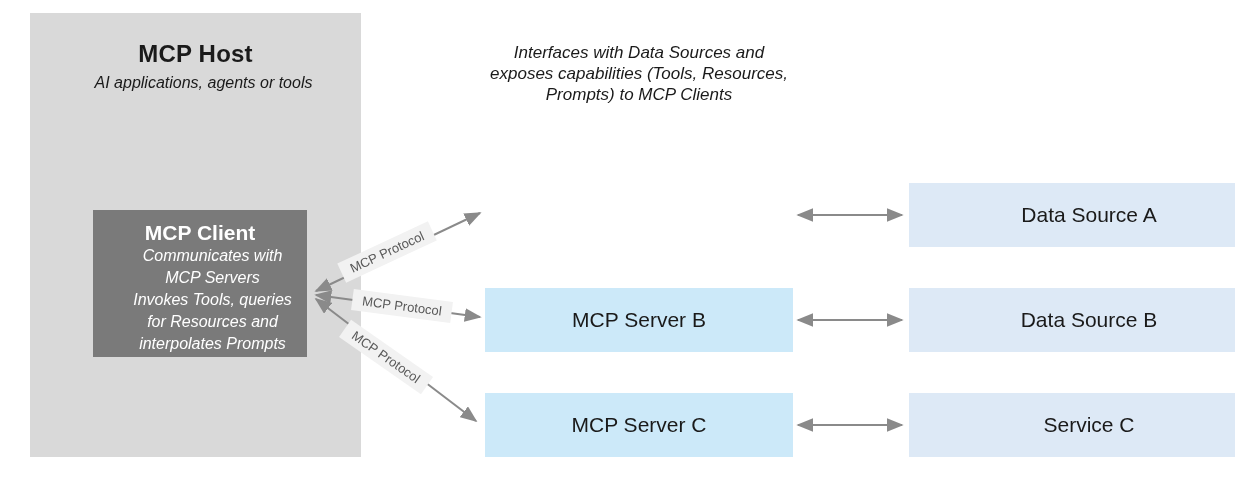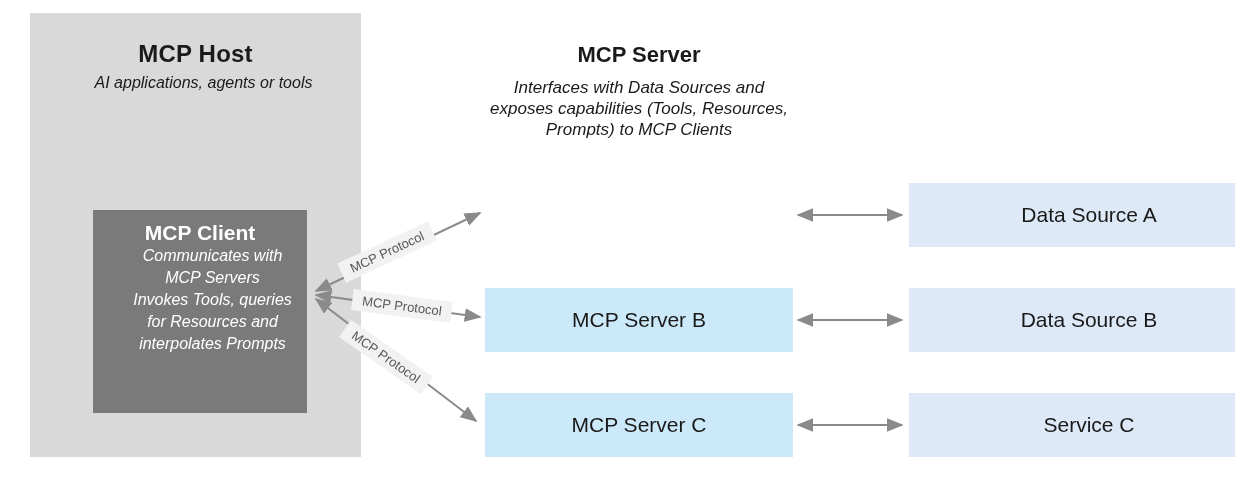--- a/index.html
+++ b/index.html
@@ -32,21 +32,21 @@
     margin-top: 6px;
     font-size: 16px;
     font-style: italic;
     padding-left: 16px;
   }
 
   
   .client-box {
     position: absolute;
     left: 63px; top: 197px;          
-    width: 214px; height: 203px;
+    width: 214px; height: 147px;
     background: #7a7a7a;
     color: #ffffff;
     text-align: center;
   }
   .client-title {
     margin-top: 11px;
     font-size: 21px;
     font-weight: 700;
   }
   .client-line {
@@ -126,21 +126,20 @@
       <div class="client-title">MCP Client</div>
       <div class="client-line">Communicates with</div>
       <div class="client-line">MCP Servers</div>
       <div class="client-line">Invokes Tools, queries</div>
       <div class="client-line">for Resources and</div>
       <div class="client-line">interpolates Prompts</div>
     </div>
   </div>
 
   <div class="col-header server-header">
-    <div class="col-title">MCP Server</div>
     <div class="col-sub">Interfaces with Data Sources and</div>
     <div class="col-sub">exposes capabilities (Tools, Resources,</div>
     <div class="col-sub">Prompts) to MCP Clients</div>
   </div>
 
 
   <svg class="overlay" viewBox="0 0 1235 484" xmlns="http://www.w3.org/2000/svg" aria-hidden="true">
     <defs>
       <marker id="arrow" viewBox="0 0 10 8" refX="9" refY="4" markerWidth="8.5" markerHeight="6.8" orient="auto-start-reverse">
         <path d="M0,0 L10,4 L0,8 z" fill="#8a8a8a"></path>

